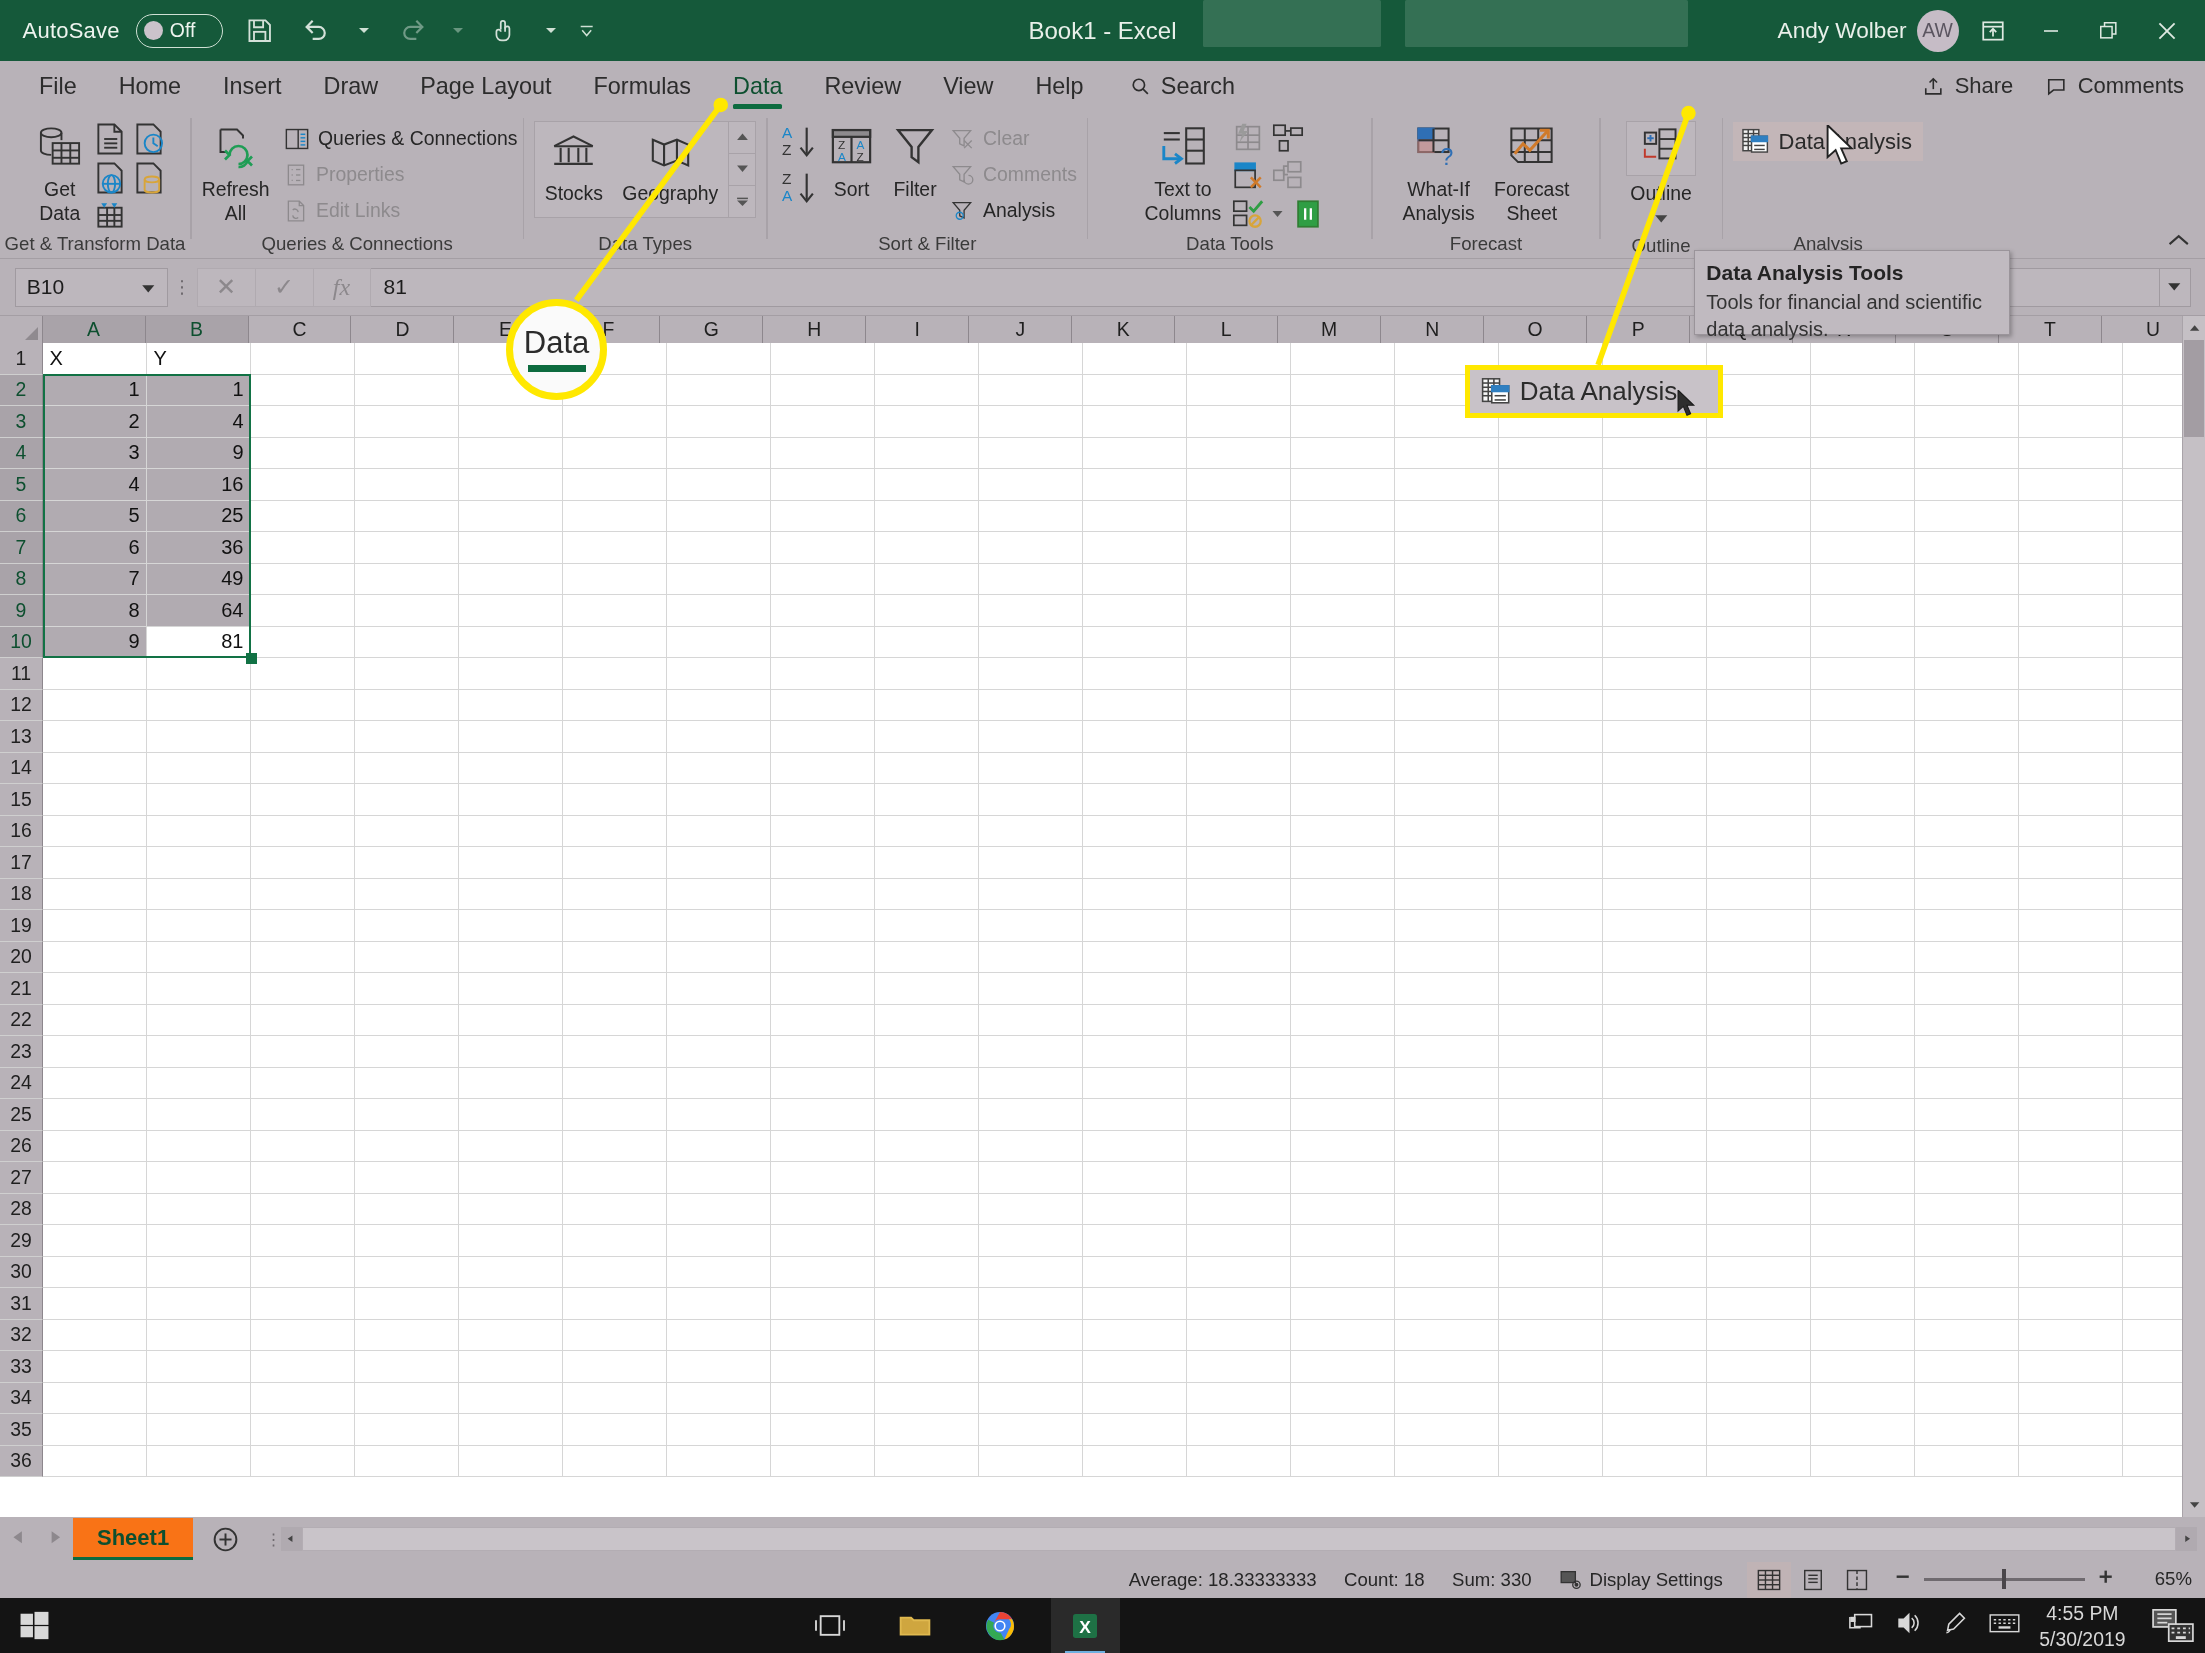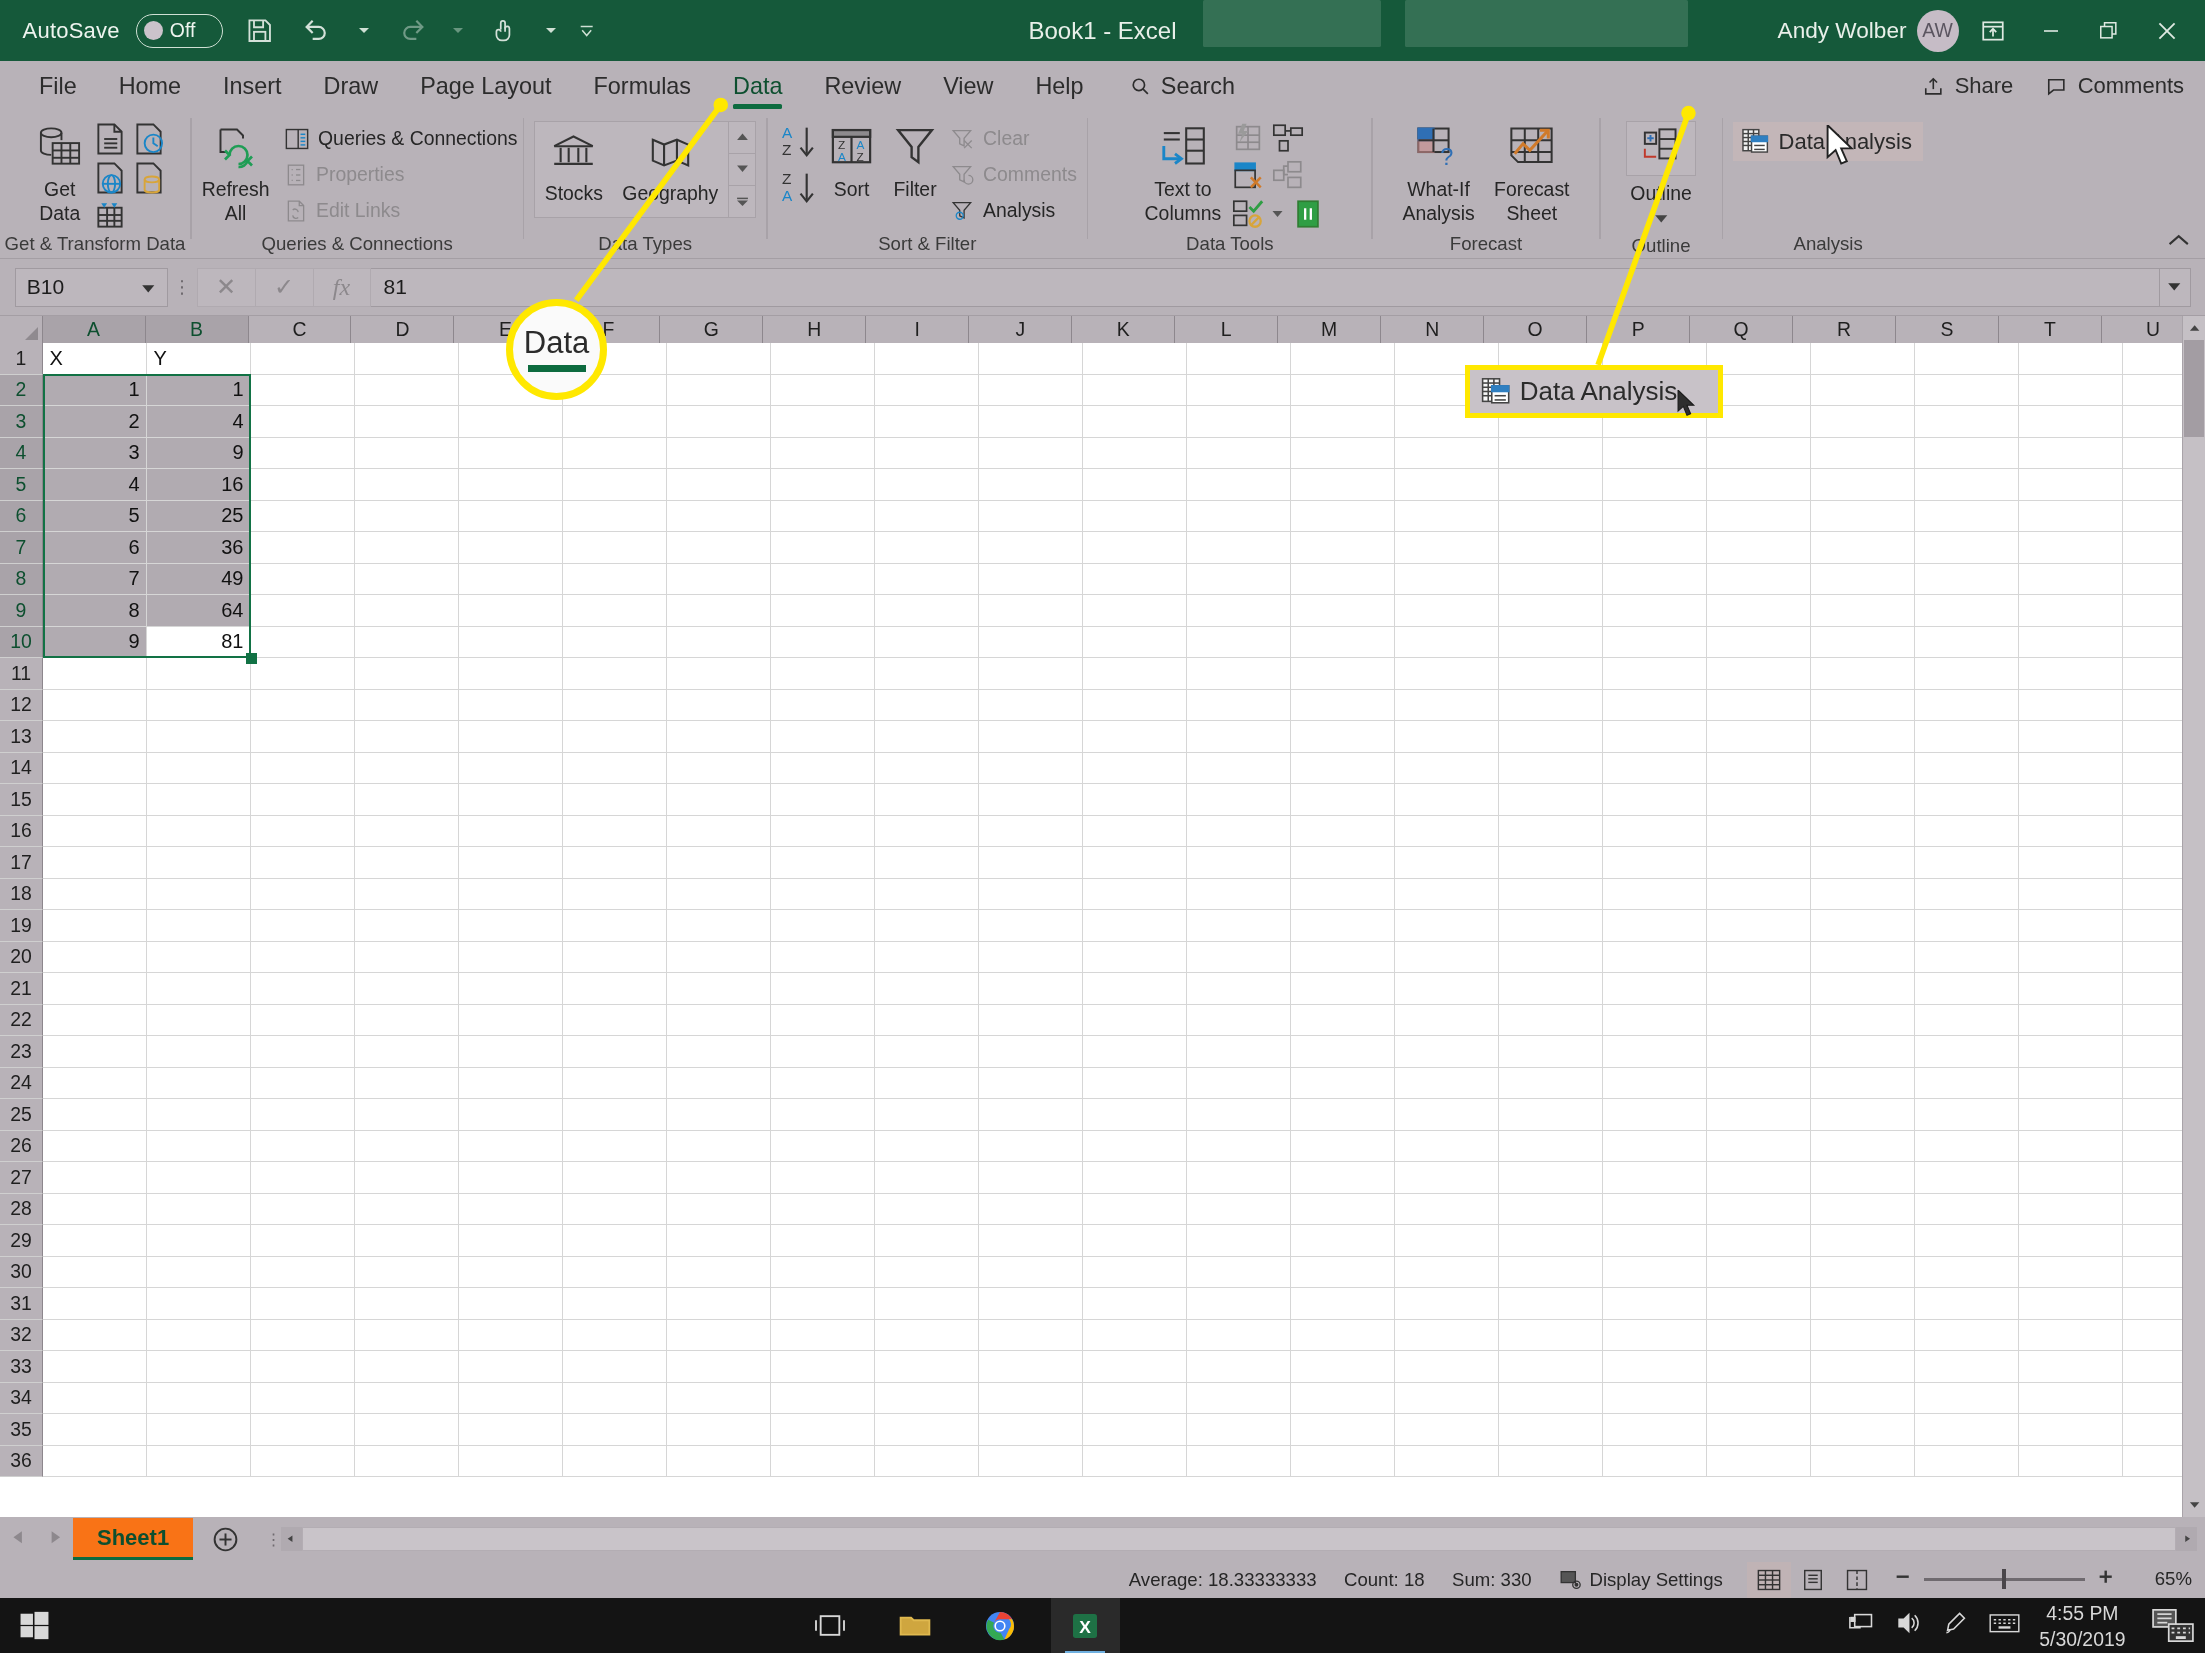--- a/index.html
+++ b/index.html
@@ -750,20 +750,24 @@
       <div class="glabel">Analysis</div>
     </div>
 
     <div class="ribbon-collapse">
       <svg width="27.4" height="19.4" viewBox="0 0 24 16" fill="none" stroke="#333" stroke-width="1.8">
           <polyline points="4,11 12,4 20,11"></polyline>
         </svg>
     </div>
   </div>
 
+  <div class="tooltip">
+    <div class="tt-title">Data Analysis Tools</div>
+    <div class="tt-body">Tools for financial and scientific data analysis.</div>
+  </div>
 
   <div class="fbar">
     <div class="namebox">
       <span>B10</span>
       <span>
         <svg width="14.5" height="9.7" viewBox="0 0 12 8" fill="#333">
             <polygon points="1,1 11,1 6,7"></polygon>
           </svg>
       </span>
     </div>

